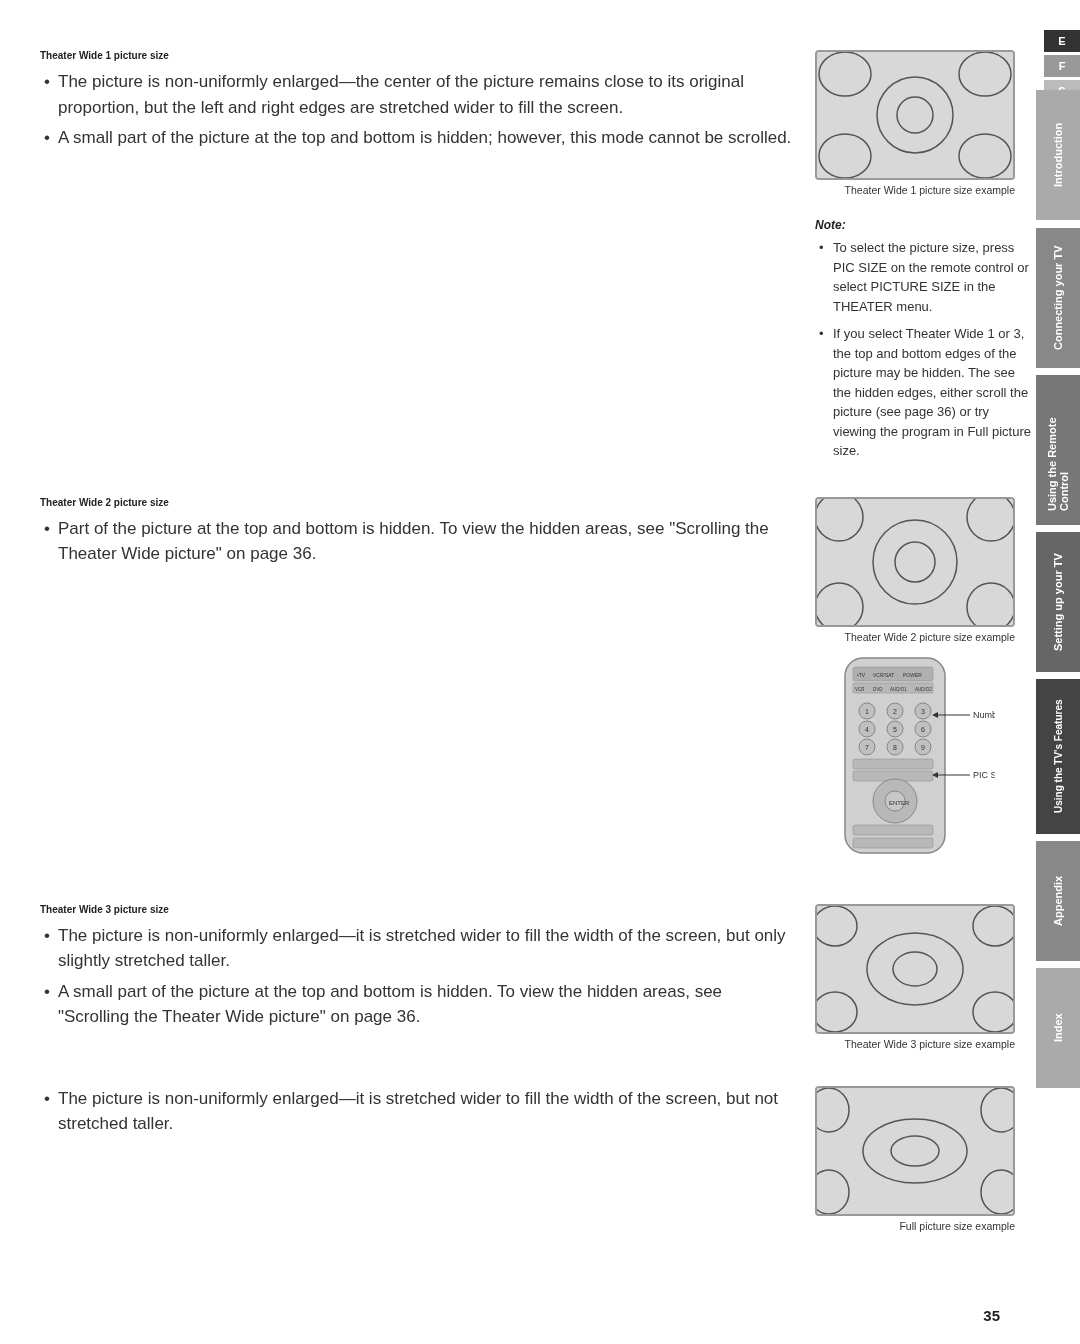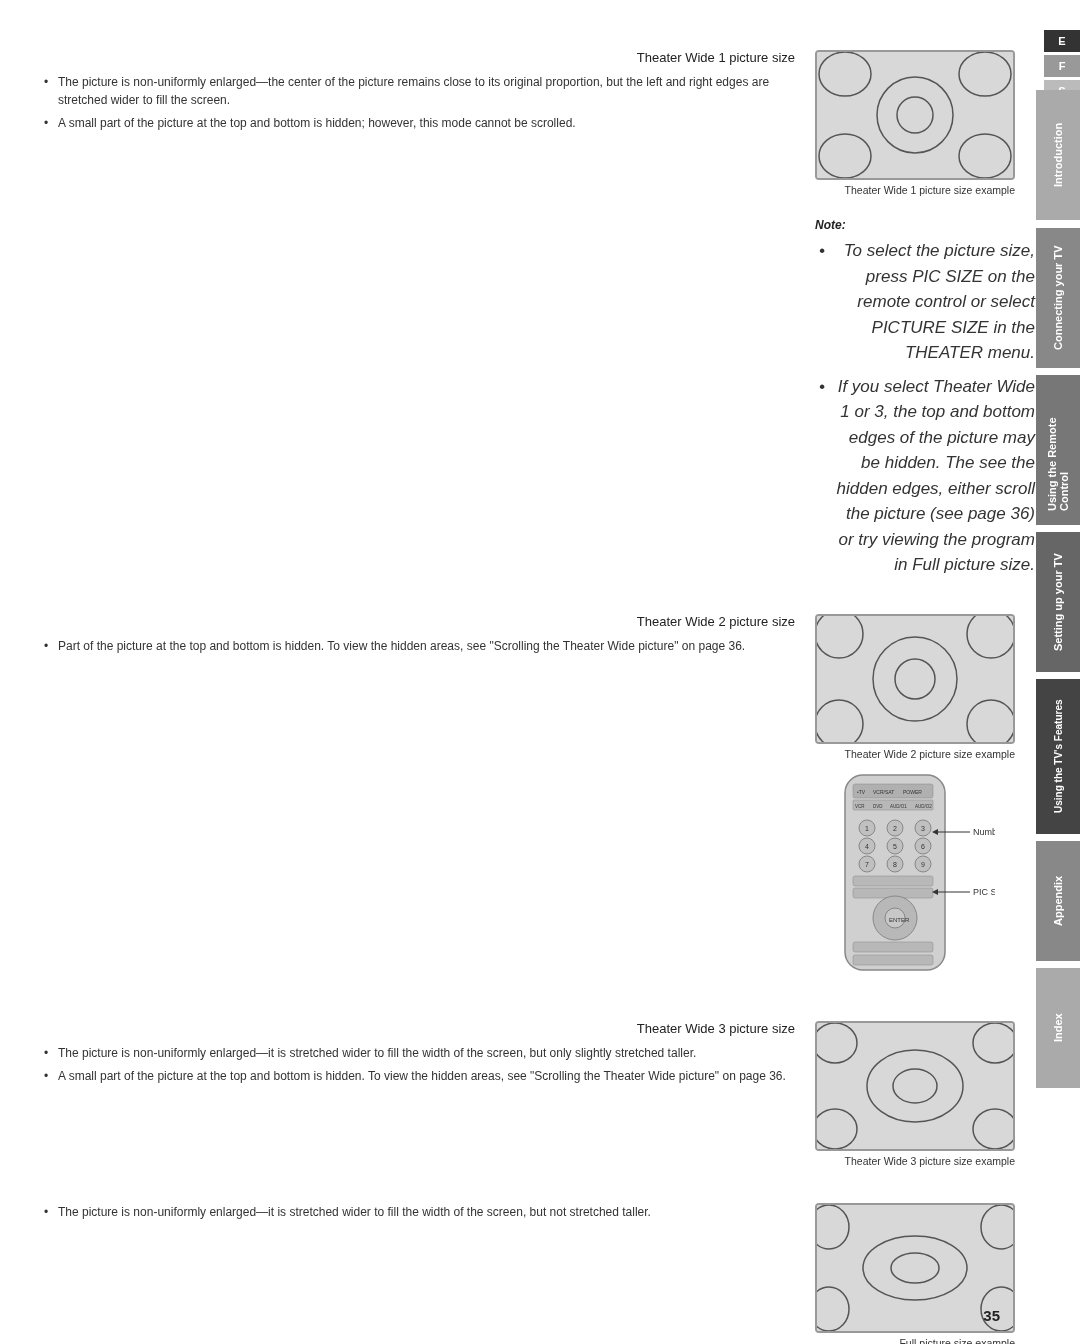--- a/index.html
+++ b/index.html
@@ -85,36 +85,35 @@
     
     .main-content {
       position: absolute;
       left: 40px;
       top: 50px;
       right: 65px;
       bottom: 60px;
     }
 
     .section-title {
-      font-size: 13px;
-      font-weight: normal;
+      font-size: 10px;
+      font-weight: bold;
       margin-bottom: 8px;
-      text-align: right;
     }
 
     .section-bullets {
       list-style: none;
       padding-left: 4px;
     }
 
     .section-bullets li {
       position: relative;
       padding-left: 14px;
       margin-bottom: 5px;
-      font-size: 12px;
+      font-size: 17px;
       line-height: 1.5;
       color: #333;
     }
 
     .section-bullets li::before {
       content: '•';
       position: absolute;
       left: 0;
       top: 0;
     }
@@ -162,25 +161,23 @@
 
     .note-bullets {
       list-style: none;
       padding-left: 4px;
     }
 
     .note-bullets li {
       position: relative;
       padding-left: 14px;
       margin-bottom: 8px;
-      font-size: 17px;
-      font-style: italic;
+      font-size: 13px;
       line-height: 1.5;
       color: #333;
-      text-align: right;
     }
 
     .note-bullets li::before {
       content: '•';
       position: absolute;
       left: 0;
       top: 0;
     }
 
     

